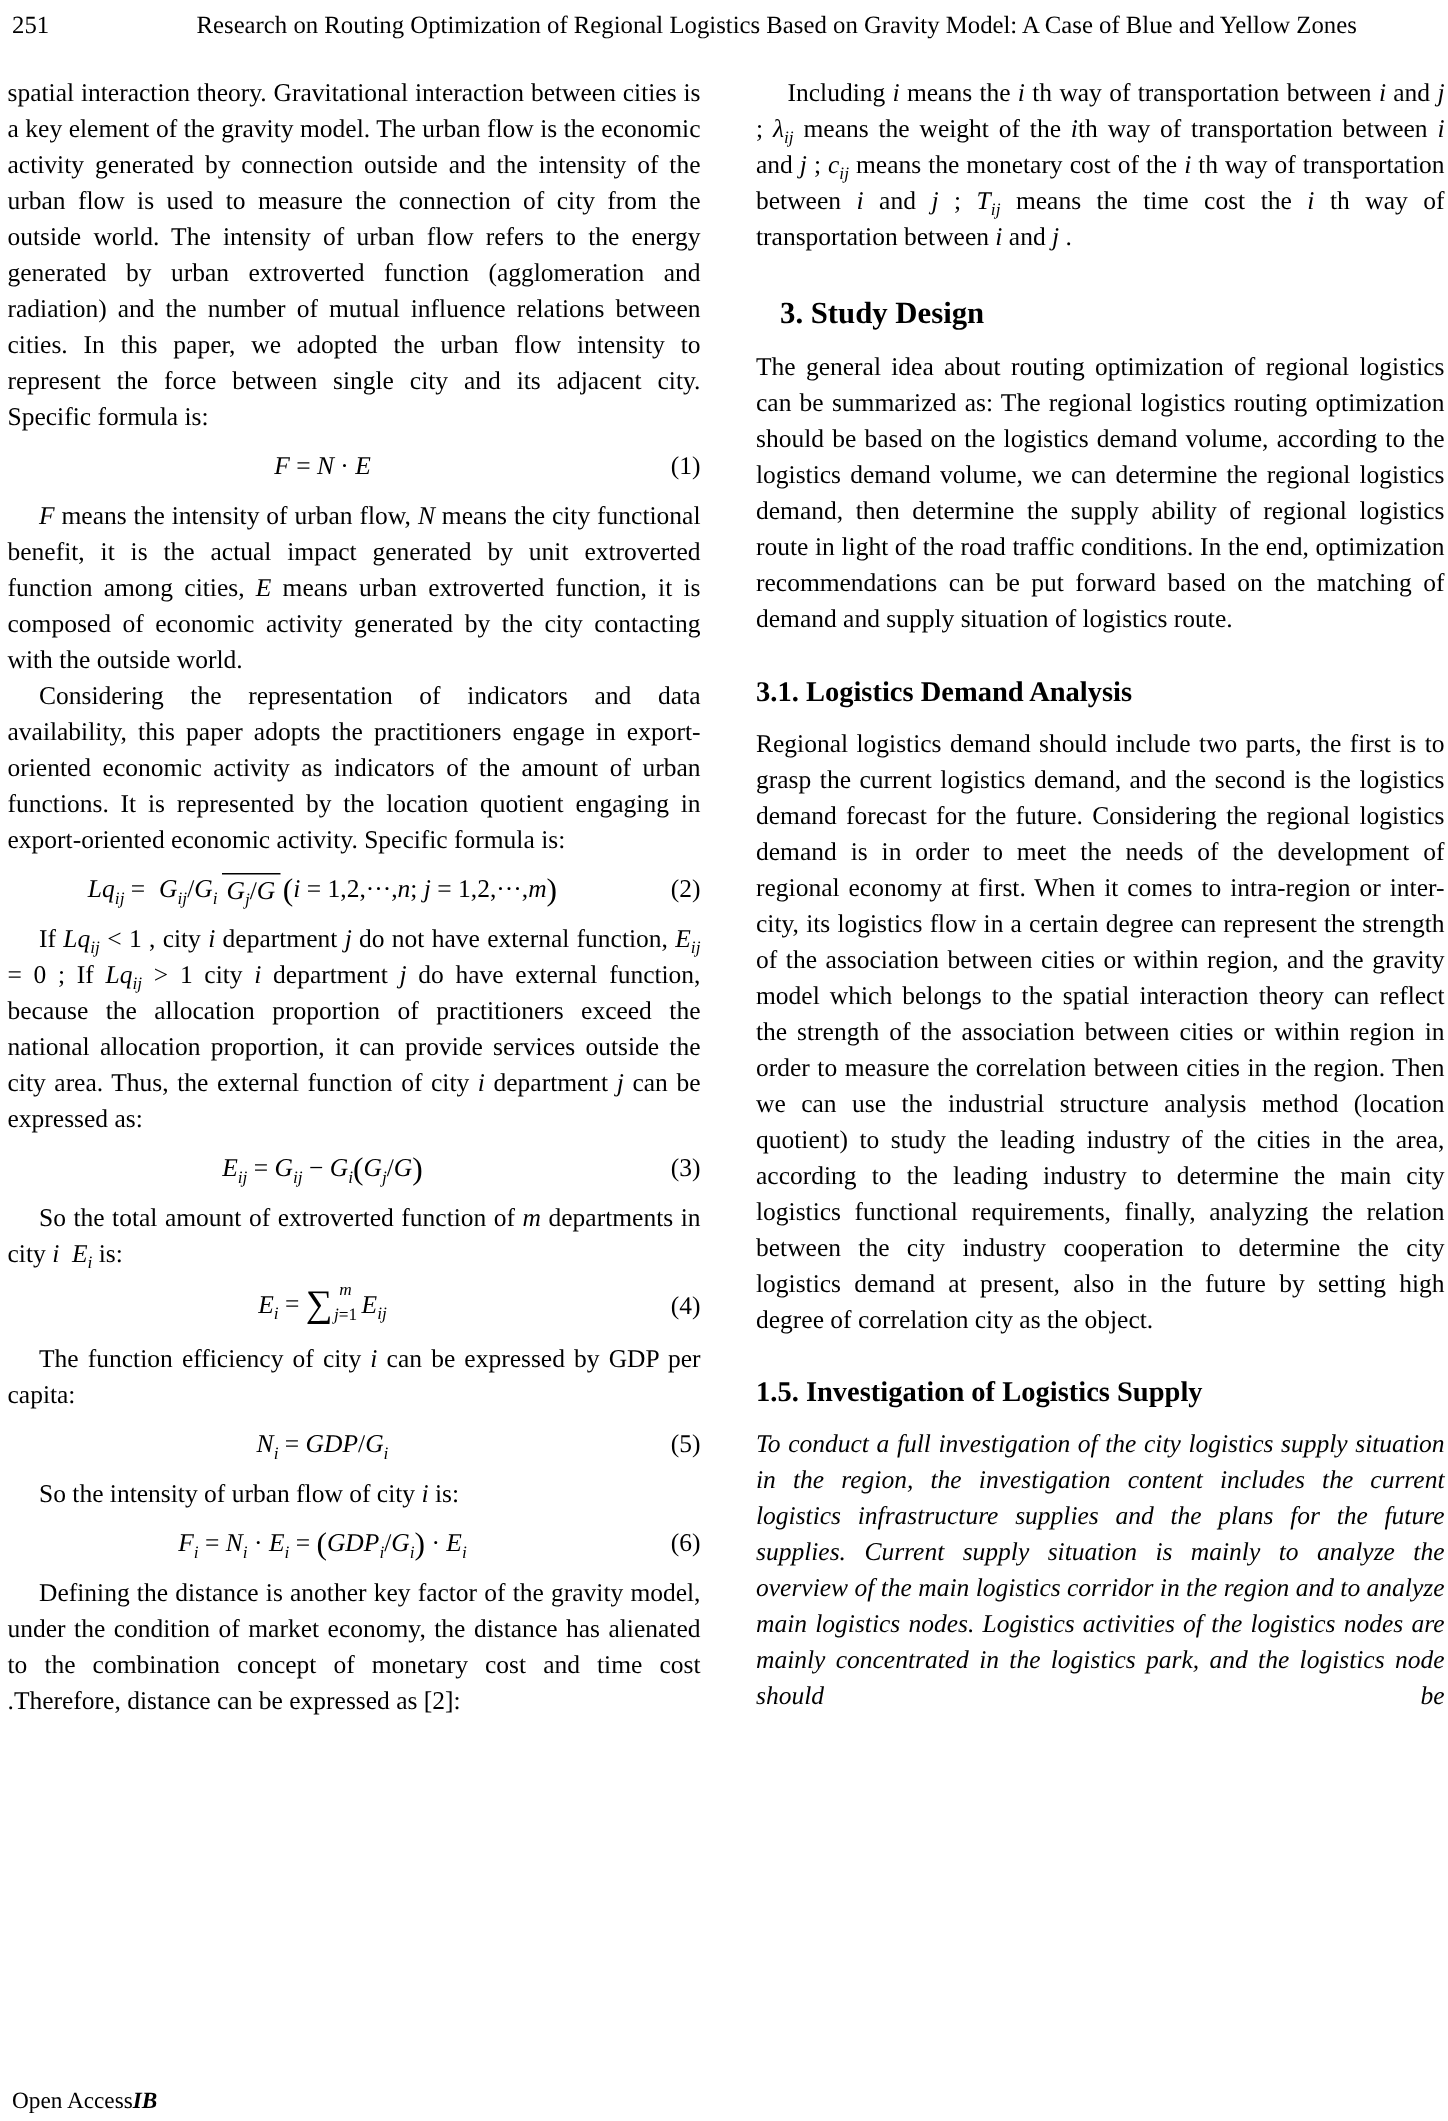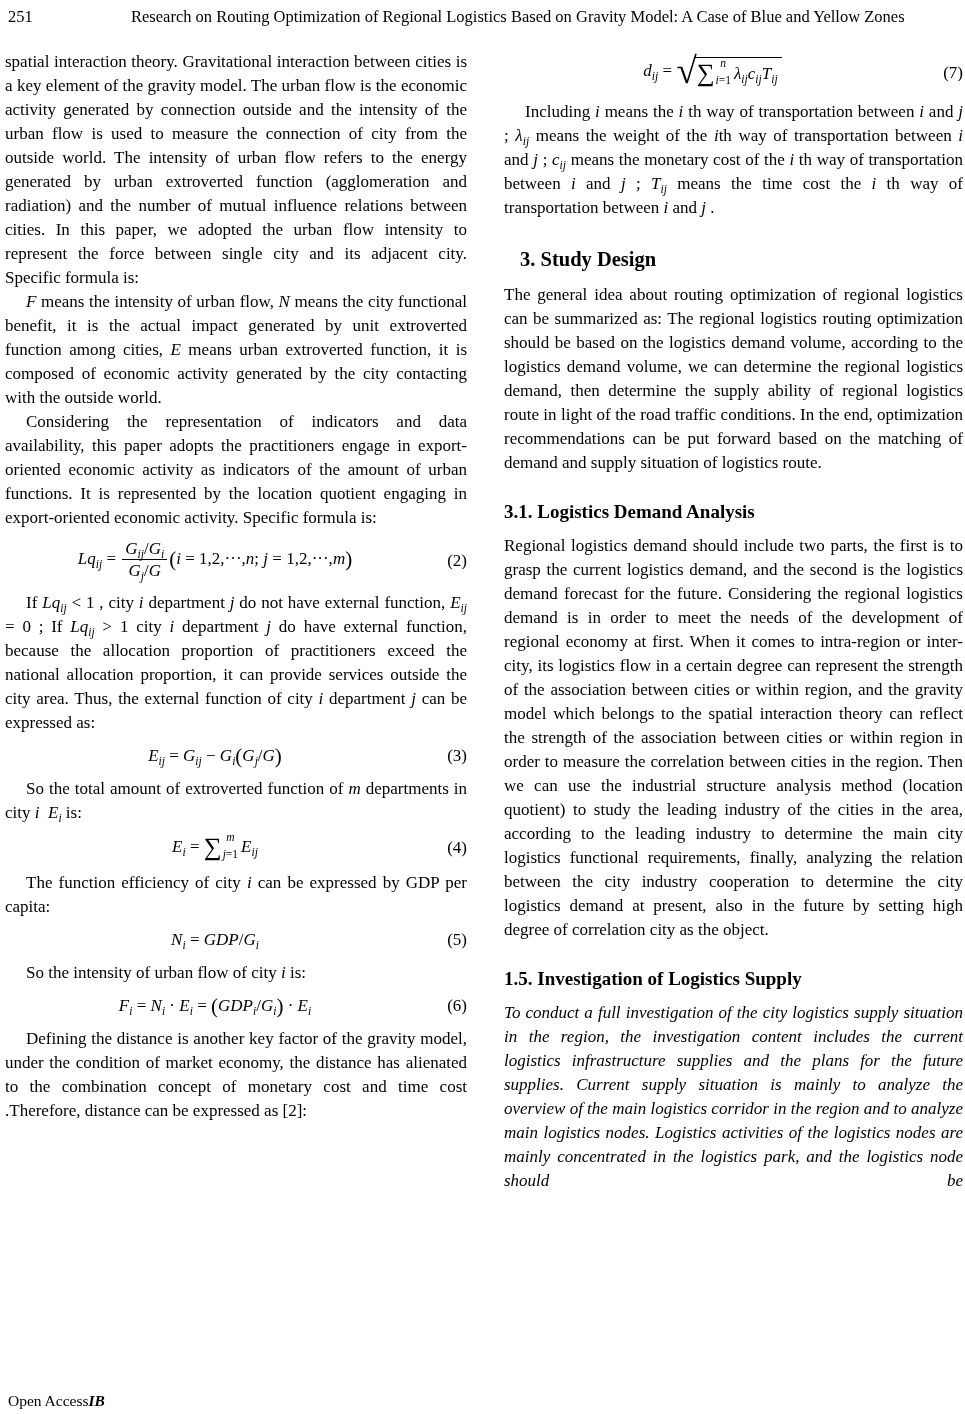--- a/index.html
+++ b/index.html
@@ -23,21 +23,21 @@
   .eq{display:flex;align-items:center;margin:9px 0;}
   .eq-body{flex:1;text-align:center;}
   .eq-num{flex:0 0 42px;text-align:right;}
 
   h2.sec{font-size:20.5px;line-height:26px;font-weight:bold;margin:26px 16px 11px;text-align:left;}
   h3.subsec{font-size:19px;line-height:25px;font-weight:bold;margin:24px 0 10px;text-align:left;}
 
   sub{font-size:68%;line-height:0;}
   .big{font-size:21px;vertical-align:-2px;line-height:0;}
 
-  .frac{display:inline-flex;flex-direction:column;text-align:center;vertical-align:middle;line-height:21px;margin:0 2px;position:relative;top:-1px;}
+  .frac{display:inline-flex;flex-direction:row;text-align:center;vertical-align:middle;line-height:21px;margin:0 2px;position:relative;top:-1px;}
   .frac .nu{padding:0 3px;}
   .frac .de{border-top:1.4px solid #000;padding:0 3px;}
 
   .sum{font-size:25px;line-height:1;vertical-align:middle;position:relative;top:-2px;}
   .ss{display:inline-flex;flex-direction:column;justify-content:space-between;height:28px;font-size:11.5px;line-height:1;vertical-align:middle;margin:0 3px 0 1px;position:relative;top:-2px;}
 
   .sqrt{display:inline-flex;align-items:center;vertical-align:middle;}
   .rad{font-size:37px;line-height:1;margin-right:-3px;position:relative;top:-2px;}
   .rand{border-top:1.6px solid #000;padding:2px 4px 0 3px;display:inline-flex;align-items:center;}
 
@@ -50,20 +50,24 @@
 <div class="page">
 
   <div class="header">
     <span class="pagenum">251</span>
     <span class="rtitle">Research on Routing Optimization of Regional Logistics Based on Gravity Model: A Case of Blue and Yellow Zones</span>
   </div>
 
   <div class="col col-left">
     <p class="para">spatial interaction theory. Gravitational interaction between cities is a key element of the gravity model. The urban flow is the economic activity generated by connection outside and the intensity of the urban flow is used to measure the connection of city from the outside world. The intensity of urban flow refers to the energy generated by urban extroverted function (agglomeration and radiation) and the number of mutual influence relations between cities. In this paper, we adopted the urban flow intensity to represent the force between single city and its adjacent city. Specific formula is:</p>
 
+    <div class="eq">
+      <span class="eq-body"><i>F</i> = <i>N</i> · <i>E</i></span>
+      <span class="eq-num">(1)</span>
+    </div>
 
     <p class="para ind"><i>F</i> means the intensity of urban flow, <i>N</i> means the city functional benefit, it is the actual impact generated by unit extroverted function among cities, <i>E</i> means urban extroverted function, it is composed of economic activity generated by the city contacting with the outside world.</p>
     <p class="para ind">Considering the representation of indicators and data availability, this paper adopts the practitioners engage in export-oriented economic activity as indicators of the amount of urban functions. It is represented by the location quotient engaging in export-oriented economic activity. Specific formula is:</p>
 
     <div class="eq">
       <span class="eq-body"><i>Lq<sub>ij</sub></i> = <span class="frac">
             <span class="nu"><i>G<sub>ij</sub></i>/<i>G<sub>i</sub></i></span>
             <span class="de"><i>G<sub>j</sub></i>/<i>G</i></span>
           </span><span class="big">(</span><i>i</i> = 1,2,···,<i>n</i>; <i>j</i> = 1,2,···,<i>m</i><span class="big">)</span></span>
       <span class="eq-num">(2)</span>
@@ -97,36 +101,20 @@
 
     <div class="eq">
       <span class="eq-body"><i>F<sub>i</sub></i> = <i>N<sub>i</sub></i> · <i>E<sub>i</sub></i> = <span class="big">(</span><i>GDP<sub>i</sub></i>/<i>G<sub>i</sub></i><span class="big">)</span> · <i>E<sub>i</sub></i></span>
       <span class="eq-num">(6)</span>
     </div>
 
     <p class="para ind">Defining the distance is another key factor of the gravity model, under the condition of market economy, the distance has alienated to the combination concept of monetary cost and time cost .Therefore, distance can be expressed as [2]:</p>
   </div>
 
   <div class="col col-right">
-    <div class="eq" style="margin-top:4px;">
-      <span class="eq-body"><i>d<sub>ij</sub></i> = <span class="sqrt">
-            <span class="rad">√</span>
-            <span class="rand">
-              <span class="sum">∑</span>
-              <span class="ss">
-                <span><i>n</i></span>
-                <span><i>i</i>=1</span>
-              </span>
-              <i>λ<sub>ij</sub></i>
-              <i>c<sub>ij</sub></i>
-              <i>T<sub>ij</sub></i>
-            </span>
-          </span></span>
-      <span class="eq-num">(7)</span>
-    </div>
 
     <p class="para ind">Including <i>i</i> means the <i>i</i> th way of transportation between <i>i</i> and <i>j</i> ; <i>λ<sub>ij</sub></i> means the weight of the <i>i</i>th way of transportation between <i>i</i> and <i>j</i> ; <i>c<sub>ij</sub></i> means the monetary cost of the <i>i</i> th way of transportation between <i>i</i> and <i>j</i> ; <i>T<sub>ij</sub></i> means the time cost the <i>i</i> th way of transportation between <i>i</i> and <i>j</i> .</p>
 
     <h2 class="sec">3. Study Design</h2>
     <p class="para">The general idea about routing optimization of regional logistics can be summarized as: The regional logistics routing optimization should be based on the logistics demand volume, according to the logistics demand volume, we can determine the regional logistics demand, then determine the supply ability of regional logistics route in light of the road traffic conditions. In the end, optimization recommendations can be put forward based on the matching of demand and supply situation of logistics route.</p>
 
     <h3 class="subsec">3.1. Logistics Demand Analysis</h3>
     <p class="para">Regional logistics demand should include two parts, the first is to grasp the current logistics demand, and the second is the logistics demand forecast for the future. Considering the regional logistics demand is in order to meet the needs of the development of regional economy at first. When it comes to intra-region or inter-city, its logistics flow in a certain degree can represent the strength of the association between cities or within region, and the gravity model which belongs to the spatial interaction theory can reflect the strength of the association between cities or within region in order to measure the correlation between cities in the region. Then we can use the industrial structure analysis method (location quotient) to study the leading industry of the cities in the area, according to the leading industry to determine the main city logistics functional requirements, finally, analyzing the relation between the city industry cooperation to determine the city logistics demand at present, also in the future by setting high degree of correlation city as the object.</p>
 
     <h3 class="subsec">1.5. Investigation of Logistics Supply</h3>

